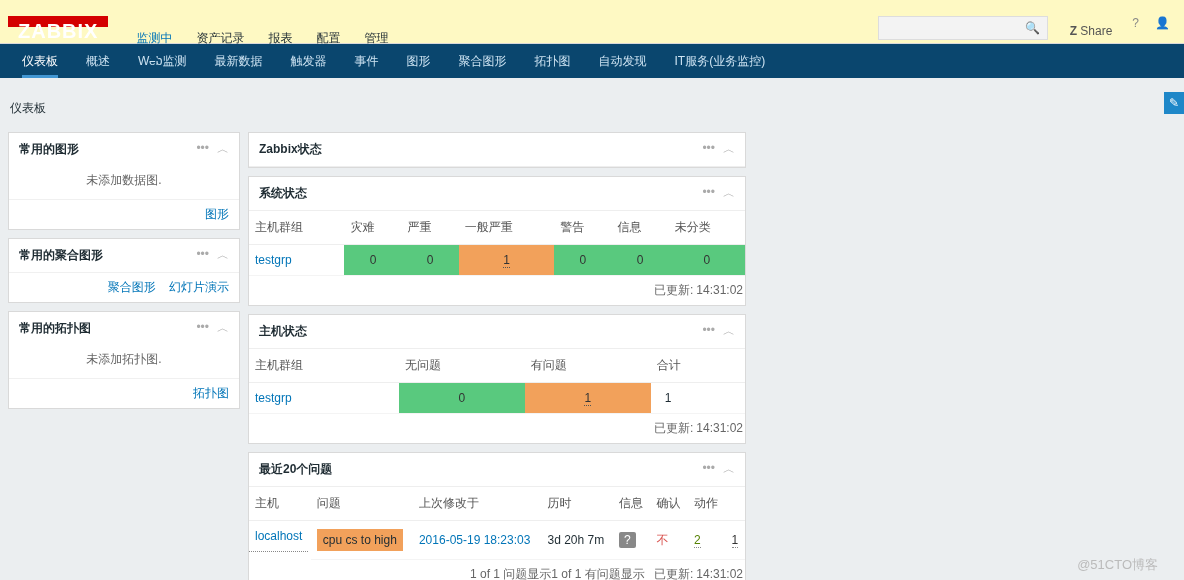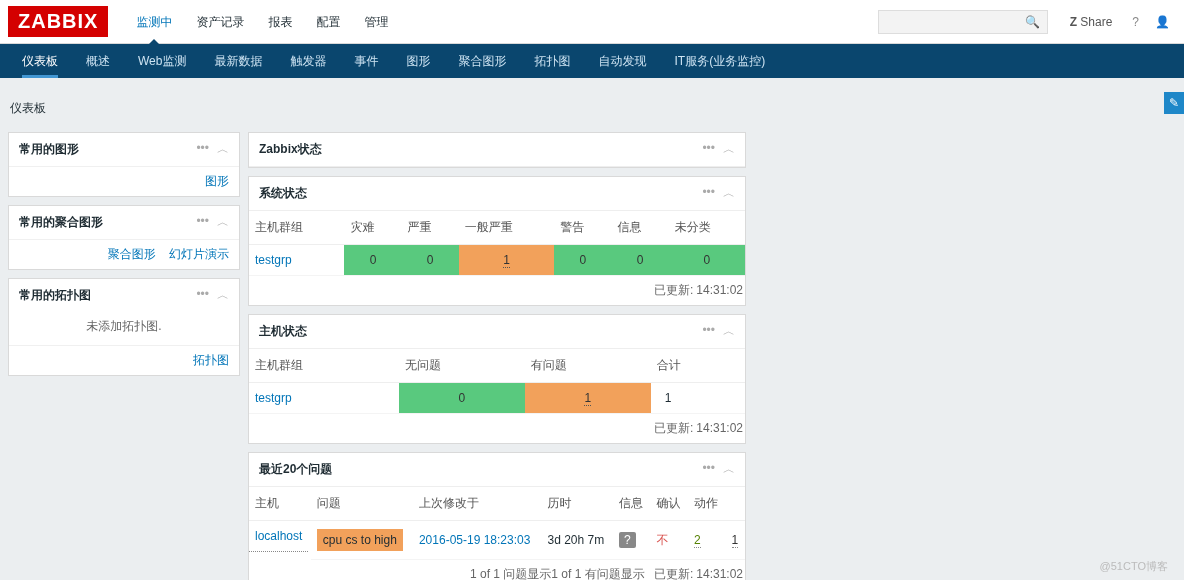--- a/index.html
+++ b/index.html
@@ -1,17 +1,17 @@
 <!DOCTYPE html>
 <html><head>
 <meta charset="utf-8">
 <style>
 *{margin:0;padding:0;box-sizing:border-box;font-family:Arial,"Microsoft YaHei",sans-serif;font-size:12px}
 body{background:#ebeef0;color:#1f2c33}
-.top-nav{background:#ffffff;border-bottom:1px solid #d9d9d9;display:flex;align-items:center;height:44px;padding:4px 8px}
+.top-nav{background:#fef9c3;border-bottom:1px solid #d9d9d9;display:flex;height:44px;padding:16px 8px}
 .logo{background:#d40000;color:#fff;font-weight:bold;font-size:20px;padding:4px 10px;letter-spacing:1px;margin-right:16px}
 .top-nav .nav-item{color:#1f2c33;margin:0 12px;cursor:pointer;height:44px;line-height:44px;position:relative}
 .top-nav .nav-item.active{color:#0275b8}
 .top-nav .nav-item.active::after{content:"";position:absolute;bottom:-1px;left:50%;margin-left:-6px;border:6px solid transparent;border-bottom-color:#0a466e}
 .spacer{flex:1}
 .search-box{width:170px;height:24px;background:#f3f3f3;border:1px solid #ddd;position:relative;margin-right:12px}
 .search-box .icon{position:absolute;right:6px;top:4px;color:#888}
 .share{color:#555;margin:8px 10px;cursor:pointer}
 .help{color:#888;margin:0 10px;cursor:pointer}
 .user-icon{color:#555;margin:0 6px;cursor:pointer}
@@ -39,21 +39,21 @@
 .link{color:#0275b8;cursor:pointer}
 .cell-green{background:#59c97e;text-align:center;color:#333}
 .cell-orange{background:#f2a15b;text-align:center;color:#333}
 .cell-orange .underline{border-bottom:1px dotted #555}
 .plain-cell{text-align:left;padding-left:14px}
 .info-q{background:#888;color:#fff;padding:1px 5px;border-radius:2px;display:inline-block}
 .ack-red{color:#d9534f;cursor:pointer}
 .count-underline{color:#568203;border-bottom:1px dotted #888;cursor:pointer}
 .count-underline2{color:#333;border-bottom:1px dotted #888;cursor:pointer}
 .problem-badge{background:#f2a15b;padding:4px 6px;display:inline-block}
-.watermark{position:fixed;right:16px;bottom:6px;color:#bbb;font-size:11px}
+.watermark{position:fixed;right:26px;bottom:6px;color:#bbb;font-size:13px}
 </style>
 </head>
 <body>
 
 <div class="top-nav">
   <div class="logo">ZABBIX</div>
   <div class="nav-item active">监测中</div>
   <div class="nav-item">资产记录</div>
   <div class="nav-item">报表</div>
   <div class="nav-item">配置</div>
@@ -89,20 +89,21 @@
 <div class="dashboard">
   <div class="col-left">
     <div class="widget">
       <div class="widget-header no-border">
         <div class="widget-title">常用的图形</div>
         <div class="widget-controls">
             <span>•••</span>
             <span>︿</span>
           </div>
       </div>
+      <div class="empty-text">未添加数据图.</div>
       <div class="widget-footer"><a>图形</a></div>
     </div>
 
     <div class="widget">
       <div class="widget-header no-border">
         <div class="widget-title">常用的聚合图形</div>
         <div class="widget-controls">
             <span>•••</span>
             <span>︿</span>
           </div>

